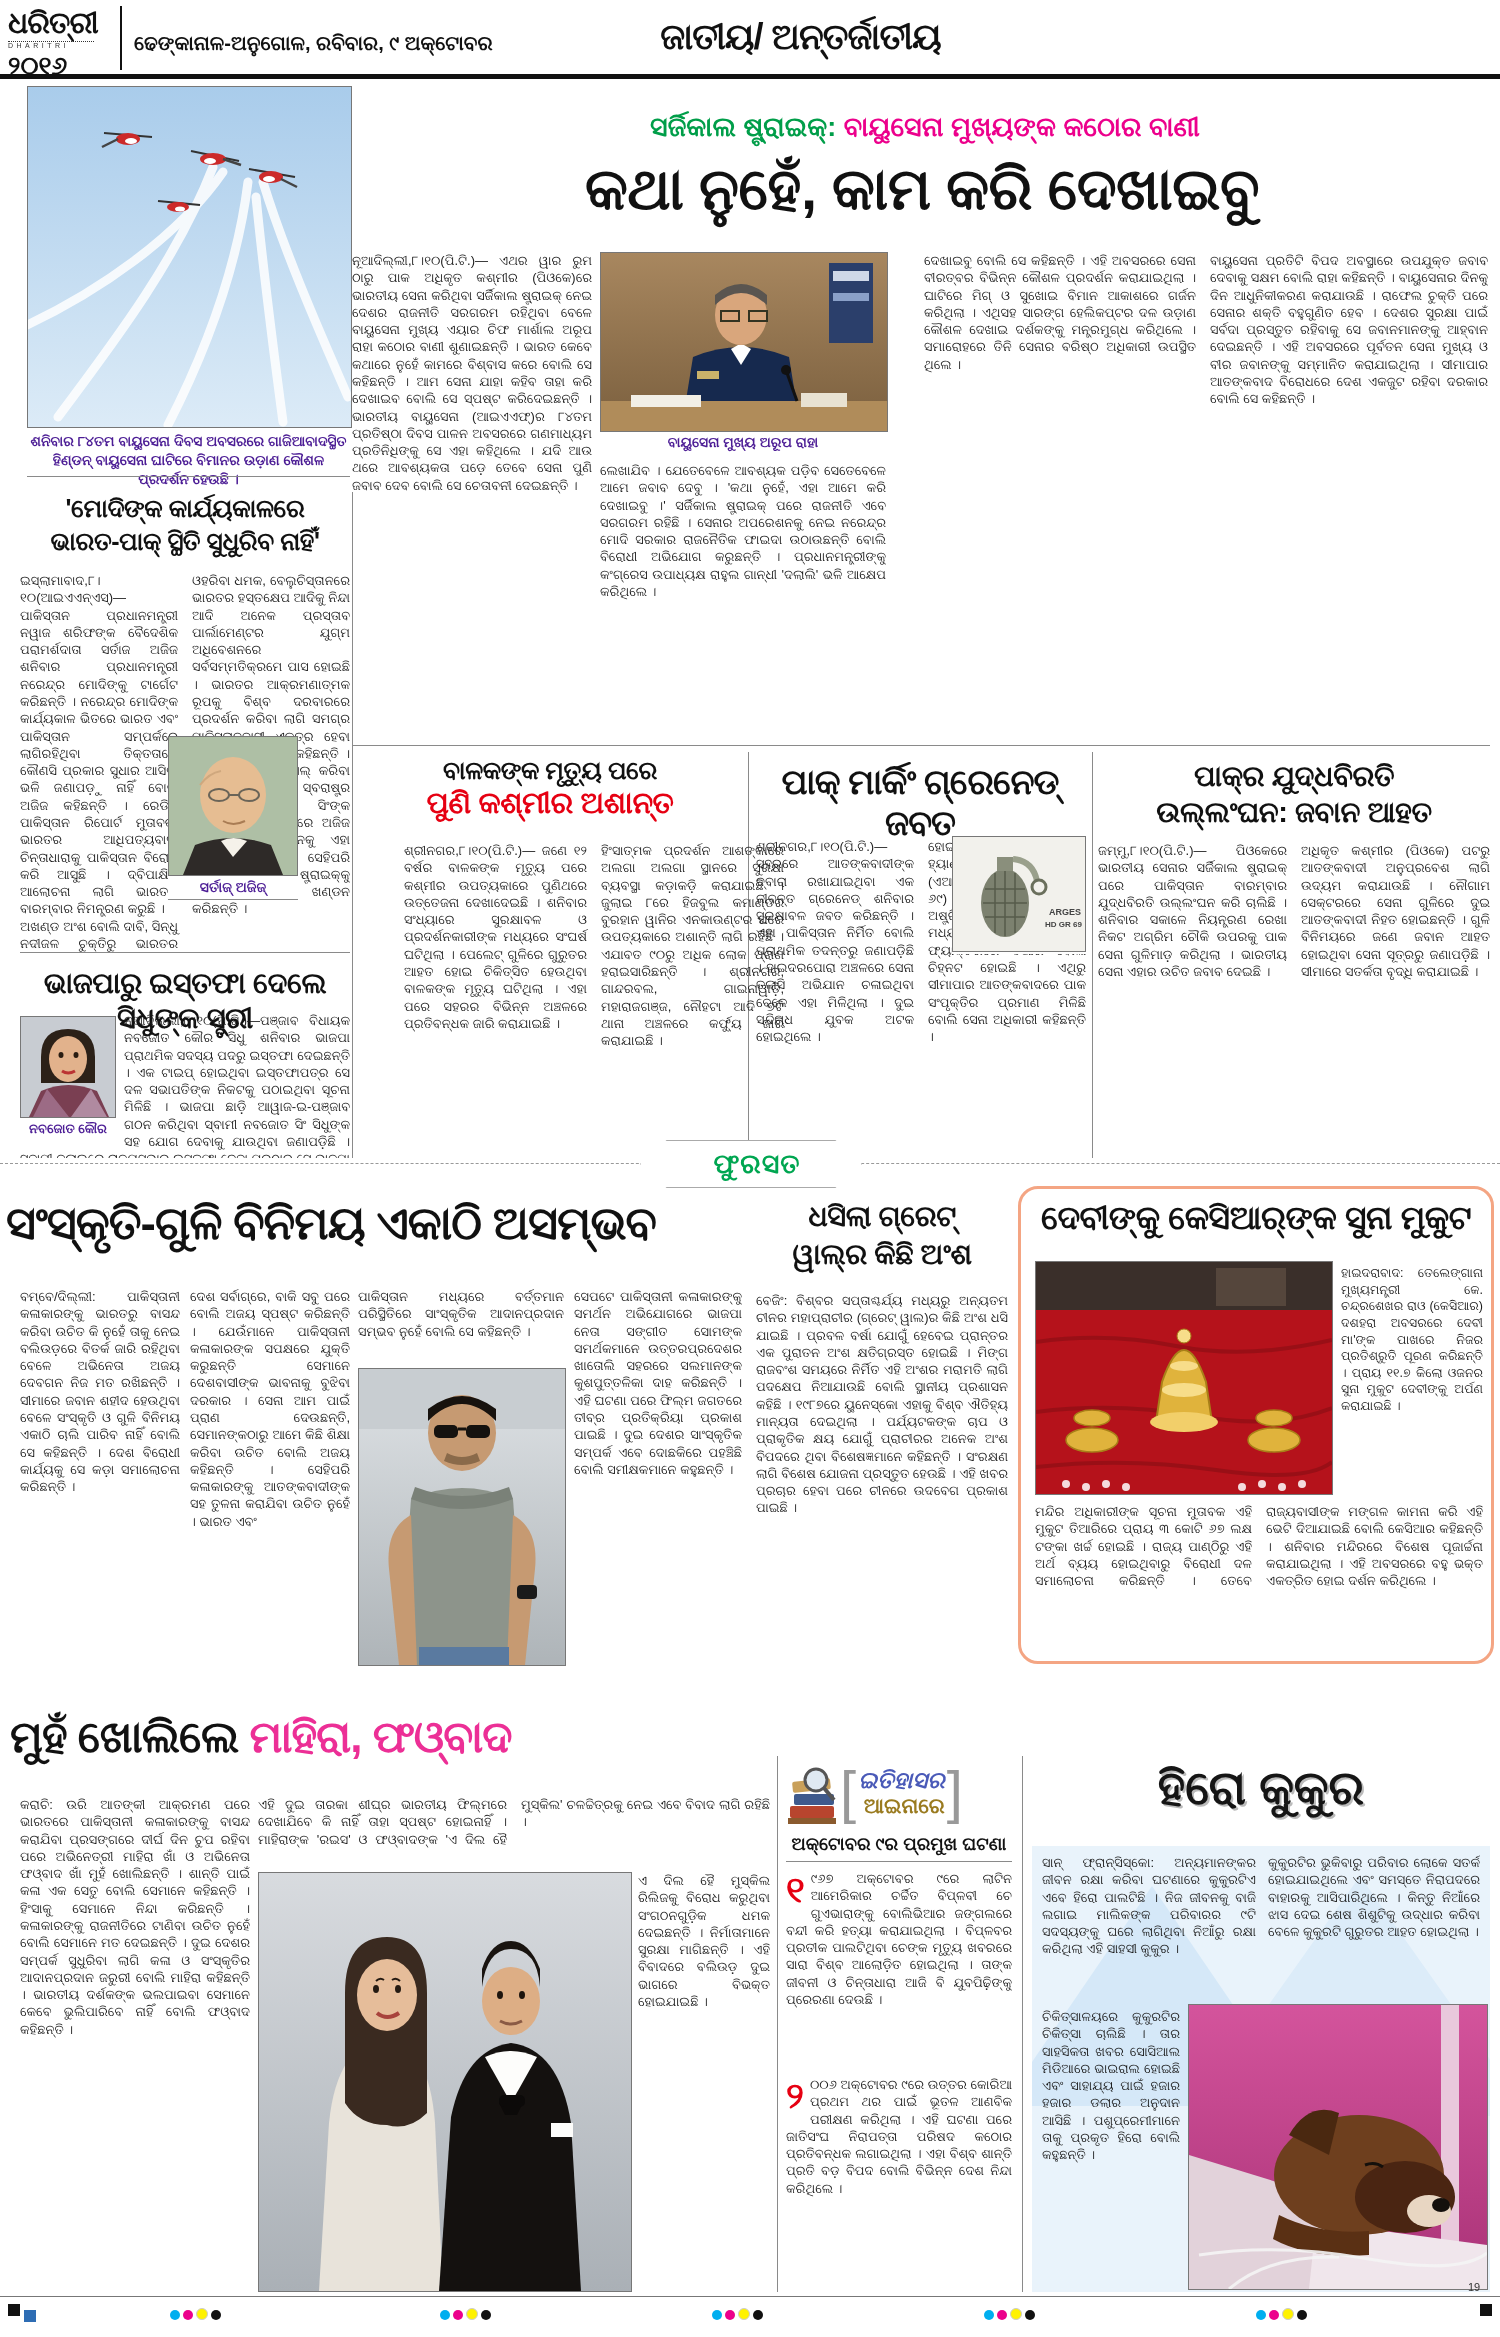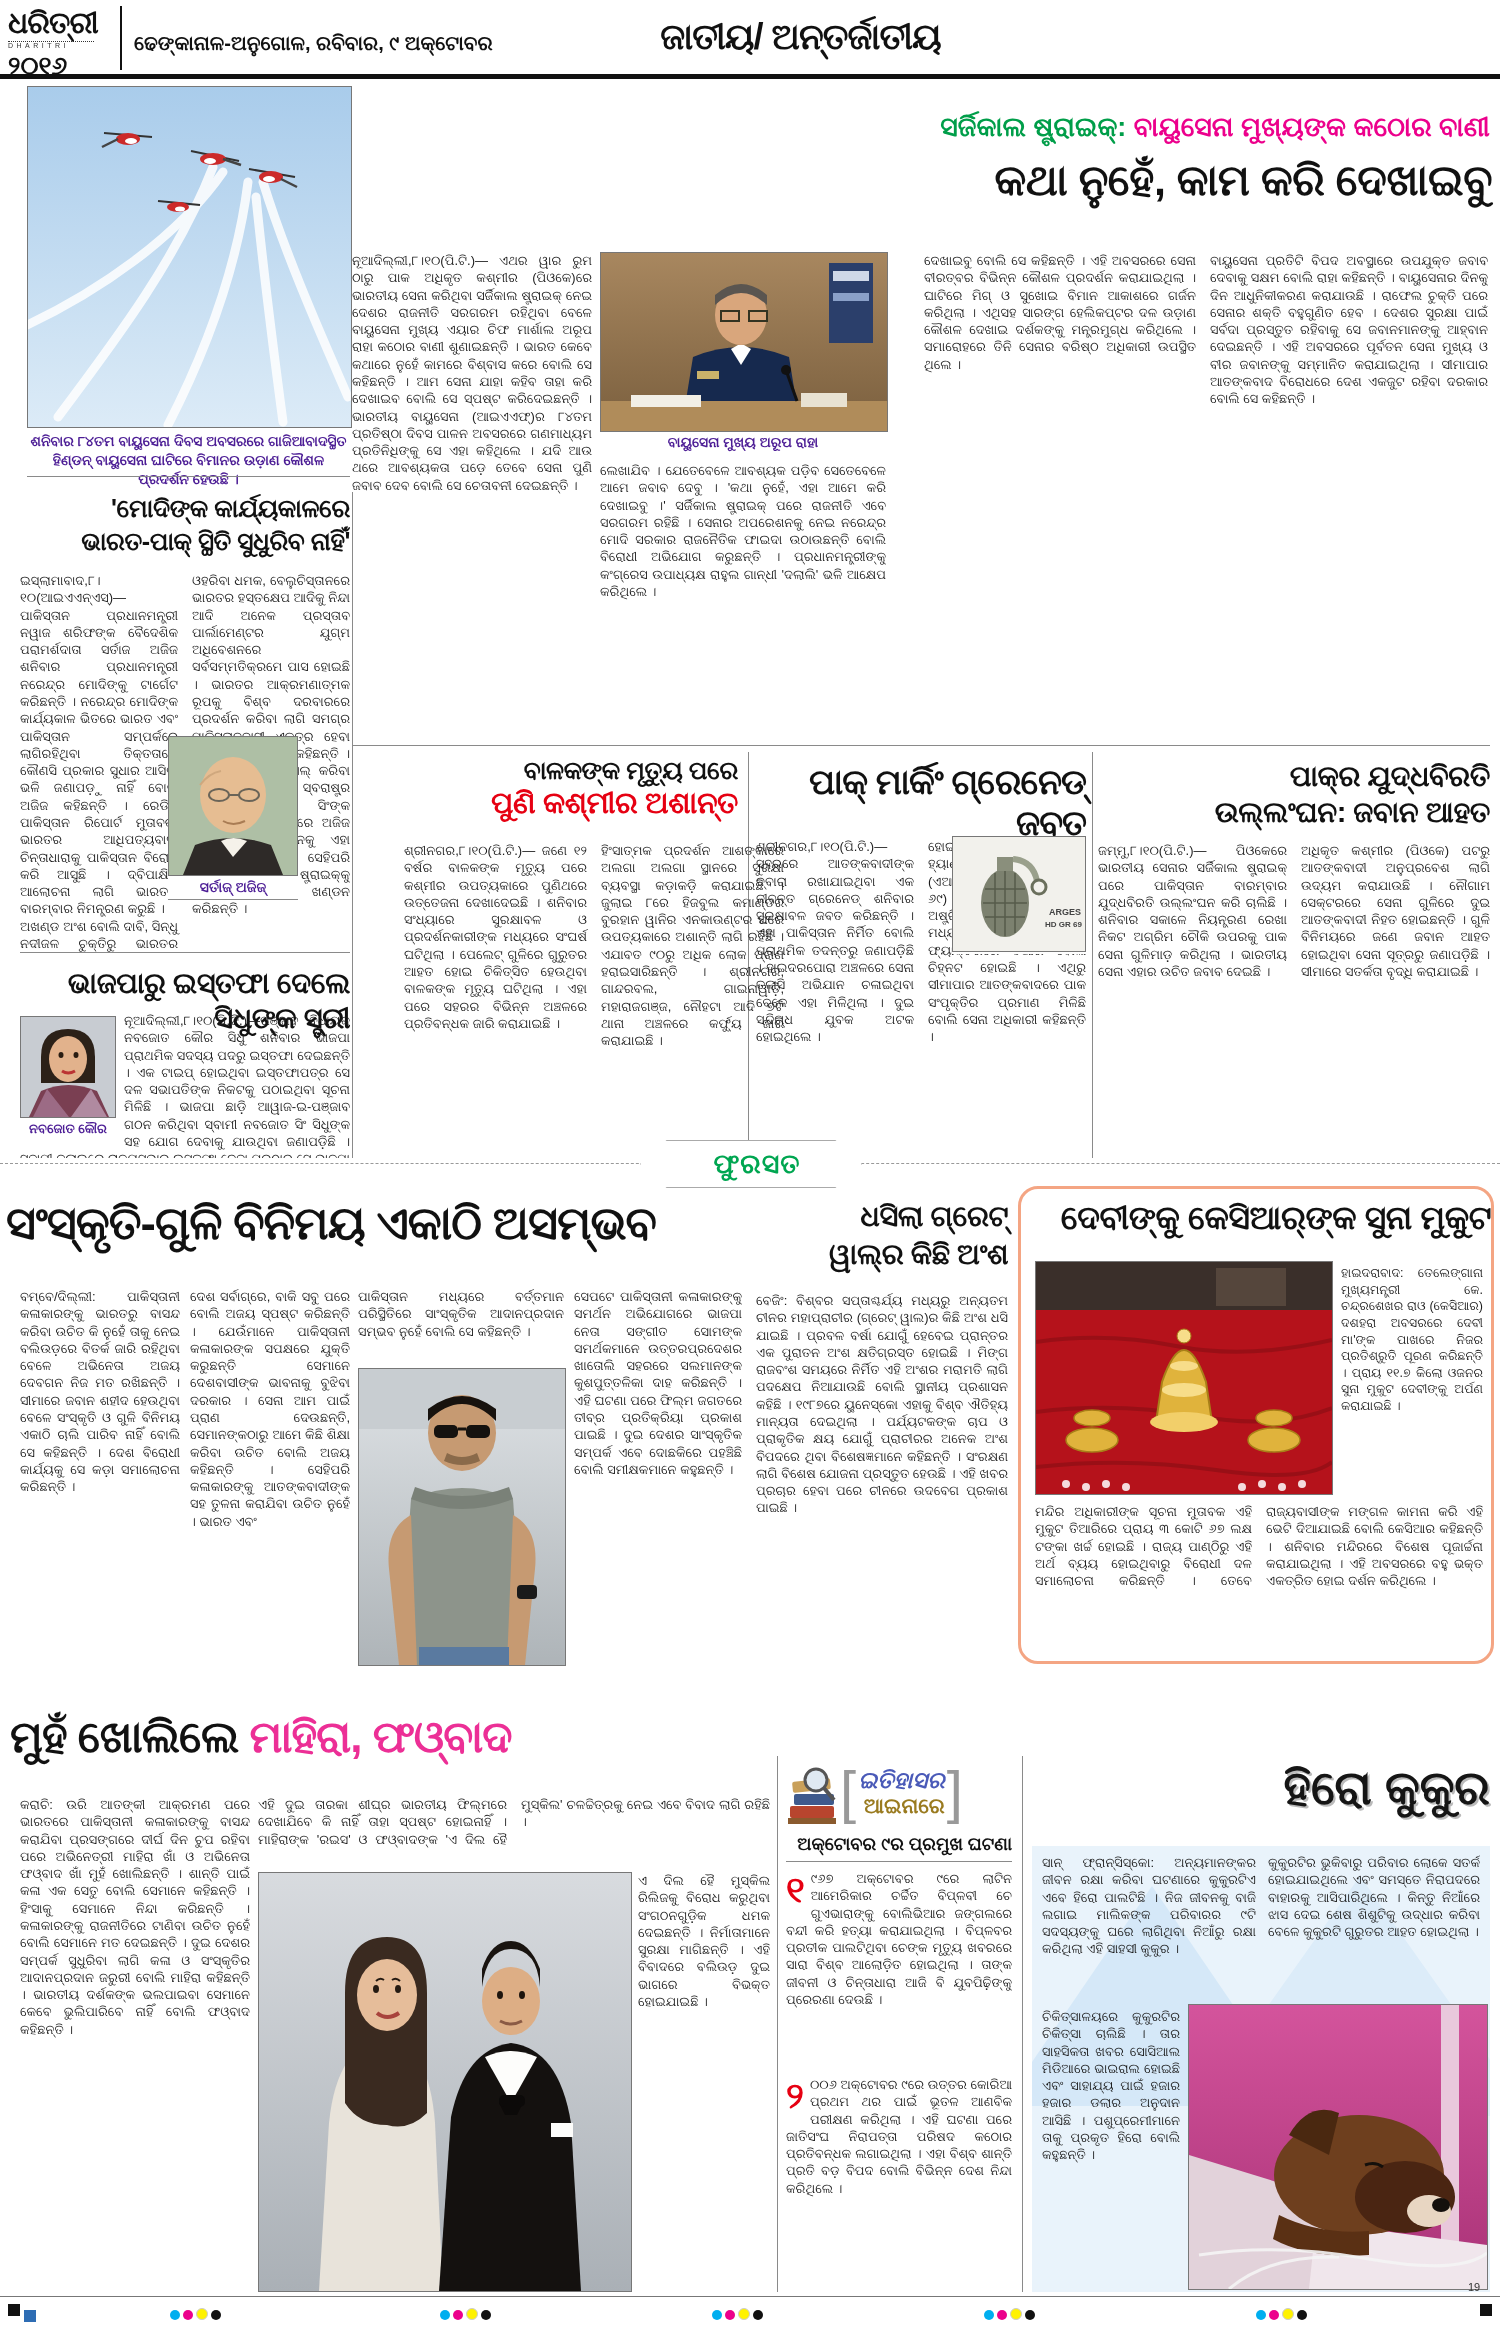--- a/index.html
+++ b/index.html
@@ -6,21 +6,21 @@
   .page{position:relative;width:1500px;height:2337px;background:#ffffff;margin:0 auto;overflow:hidden;
         font-family:"Liberation Sans","DejaVu Sans",sans-serif;color:#111;}
   .abs{position:absolute;}
   .bodytext{font-size:13px;line-height:1.33;text-align:justify;color:#1c1c1c;overflow:hidden;}
   .cols2{column-count:2;column-gap:14px;}
   .caption{font-size:14px;font-weight:600;text-align:center;color:#4c1d95;}
   .hrule{border-top:1px solid #8a8a8a;height:0;}
   .vrule{border-left:1px solid #8a8a8a;width:0;}
   .photo{border:1px solid #777;background:#ddd;overflow:hidden;}
   .hl{font-weight:800;color:#111;letter-spacing:-0.5px;}
-  .center{text-align:right;}
+  .center{text-align:center;}
   svg{display:block;}
   .dropnum{float:left;font-size:36px;line-height:1;font-weight:800;color:#e60012;margin:2px 6px 0 0;}
   .regdot{display:inline-block;width:10px;height:10px;border-radius:50%;margin-right:3px;}
 </style>
 </head>
 <body>
 
 <div class="page">
 
   <div class="abs" style="left:8px;top:6px;width:108px;">
@@ -75,21 +75,21 @@
           </g>
       </g>
     </svg>
   </div>
   <div class="abs caption" style="left:27px;top:432px;width:323px;font-size:14px;line-height:1.35;">ଶନିବାର ୮୪ତମ ବାୟୁସେନା ଦିବସ ଅବସରରେ ଗାଜିଆବାଦସ୍ଥିତ ହିଣ୍ଡନ୍ ବାୟୁସେନା ଘାଟିରେ ବିମାନର ଉଡ଼ାଣ କୌଶଳ ପ୍ରଦର୍ଶନ ହେଉଛି ।</div>
   <div class="abs hrule" style="left:27px;top:476px;width:323px;"></div>
 
   <div class="abs center" style="left:360px;top:112px;width:1130px;font-size:27px;font-weight:700;">
     <span style="color:#009e49;">ସର୍ଜିକାଲ ଷ୍ଟ୍ରାଇକ୍:</span><span style="color:#ec008c;"> ବାୟୁସେନା ମୁଖ୍ୟଙ୍କ କଠୋର ବାଣୀ</span>
   </div>
-  <div class="abs center hl" style="left:352px;top:156px;width:1140px;font-size:43px;line-height:1.15;">କଥା ନୁହେଁ, କାମ କରି ଦେଖାଇବୁ</div>
+  <div class="abs center hl" style="left:352px;top:156px;width:1140px;font-size:58px;line-height:1.15;">କଥା ନୁହେଁ, କାମ କରି ଦେଖାଇବୁ</div>
 
   <div class="abs bodytext" style="left:352px;top:252px;width:240px;height:492px;">ନୂଆଦିଲ୍ଲୀ,୮।୧୦(ପି.ଟି.)— ଏଥର ୱାର ରୁମ ଠାରୁ ପାକ ଅଧିକୃତ କଶ୍ମୀର (ପିଓକେ)ରେ ଭାରତୀୟ ସେନା କରିଥିବା ସର୍ଜିକାଲ ଷ୍ଟ୍ରାଇକ୍ ନେଇ ଦେଶର ରାଜନୀତି ସରଗରମ ରହିଥିବା ବେଳେ ବାୟୁସେନା ମୁଖ୍ୟ ଏୟାର ଚିଫ ମାର୍ଶାଲ ଅରୂପ ରାହା କଠୋର ବାଣୀ ଶୁଣାଇଛନ୍ତି । ଭାରତ କେବେ କଥାରେ ନୁହେଁ କାମରେ ବିଶ୍ବାସ କରେ ବୋଲି ସେ କହିଛନ୍ତି । ଆମ ସେନା ଯାହା କହିବ ତାହା କରି ଦେଖାଇବ ବୋଲି ସେ ସ୍ପଷ୍ଟ କରିଦେଇଛନ୍ତି । ଭାରତୀୟ ବାୟୁସେନା (ଆଇଏଏଫ୍)ର ୮୪ତମ ପ୍ରତିଷ୍ଠା ଦିବସ ପାଳନ ଅବସରରେ ଗଣମାଧ୍ୟମ ପ୍ରତିନିଧିଙ୍କୁ ସେ ଏହା କହିଥିଲେ । ଯଦି ଆଉ ଥରେ ଆବଶ୍ୟକତା ପଡ଼େ ତେବେ ସେନା ପୁଣି ଜବାବ ଦେବ ବୋଲି ସେ ଚେତାବନୀ ଦେଇଛନ୍ତି ।</div>
   <div class="abs bodytext" style="left:600px;top:252px;width:286px;height:492px;padding-top:210px;box-sizing:border-box;">ଲେଖାଯିବ । ଯେତେବେଳେ ଆବଶ୍ୟକ ପଡ଼ିବ ସେତେବେଳେ ଆମେ ଜବାବ ଦେବୁ । 'କଥା ନୁହେଁ, ଏହା ଆମେ କରି ଦେଖାଇବୁ ।' ସର୍ଜିକାଲ ଷ୍ଟ୍ରାଇକ୍ ପରେ ରାଜନୀତି ଏବେ ସରଗରମ ରହିଛି । ସେନାର ଅପରେଶନକୁ ନେଇ ନରେନ୍ଦ୍ର ମୋଦି ସରକାର ରାଜନୈତିକ ଫାଇଦା ଉଠାଉଛନ୍ତି ବୋଲି ବିରୋଧୀ ଅଭିଯୋଗ କରୁଛନ୍ତି । ପ୍ରଧାନମନ୍ତ୍ରୀଙ୍କୁ କଂଗ୍ରେସ ଉପାଧ୍ୟକ୍ଷ ରାହୁଲ ଗାନ୍ଧୀ 'ଦଲାଲି' ଭଳି ଆକ୍ଷେପ କରିଥିଲେ ।</div>
   <div class="abs bodytext" style="left:924px;top:252px;width:272px;height:492px;">ଦେଖାଇବୁ ବୋଲି ସେ କହିଛନ୍ତି । ଏହି ଅବସରରେ ସେନା ବୀରତ୍ବର ବିଭିନ୍ନ କୌଶଳ ପ୍ରଦର୍ଶନ କରାଯାଇଥିଲା । ଘାଟିରେ ମିଗ୍ ଓ ସୁଖୋଇ ବିମାନ ଆକାଶରେ ଗର୍ଜନ କରିଥିଲା । ଏଥିସହ ସାରଙ୍ଗ ହେଲିକପ୍ଟର ଦଳ ଉଡ଼ାଣ କୌଶଳ ଦେଖାଇ ଦର୍ଶକଙ୍କୁ ମନ୍ତ୍ରମୁଗ୍ଧ କରିଥିଲେ । ସମାରୋହରେ ତିନି ସେନାର ବରିଷ୍ଠ ଅଧିକାରୀ ଉପସ୍ଥିତ ଥିଲେ ।</div>
   <div class="abs bodytext" style="left:1210px;top:252px;width:278px;height:492px;">ବାୟୁସେନା ପ୍ରତିଟି ବିପଦ ଅବସ୍ଥାରେ ଉପଯୁକ୍ତ ଜବାବ ଦେବାକୁ ସକ୍ଷମ ବୋଲି ରାହା କହିଛନ୍ତି । ବାୟୁସେନାର ଦିନକୁ ଦିନ ଆଧୁନିକୀକରଣ କରାଯାଉଛି ।  ରାଫେଲ ଚୁକ୍ତି ପରେ ସେନାର ଶକ୍ତି ବହୁଗୁଣିତ ହେବ । ଦେଶର ସୁରକ୍ଷା ପାଇଁ ସର୍ବଦା ପ୍ରସ୍ତୁତ ରହିବାକୁ ସେ ଜବାନମାନଙ୍କୁ ଆହ୍ବାନ ଦେଇଛନ୍ତି । ଏହି ଅବସରରେ ପୂର୍ବତନ ସେନା ମୁଖ୍ୟ ଓ ବୀର ଜବାନଙ୍କୁ ସମ୍ମାନିତ କରାଯାଇଥିଲା । ସୀମାପାର ଆତଙ୍କବାଦ ବିରୋଧରେ ଦେଶ ଏକଜୁଟ ରହିବା ଦରକାର ବୋଲି ସେ କହିଛନ୍ତି ।</div>
 
   <div class="abs photo" style="left:600px;top:252px;width:286px;height:178px;">
     <svg width="286" height="178" viewBox="0 0 286 178">
       <defs>
           <linearGradient id="afbg" x1="0" y1="0" x2="0" y2="1">

